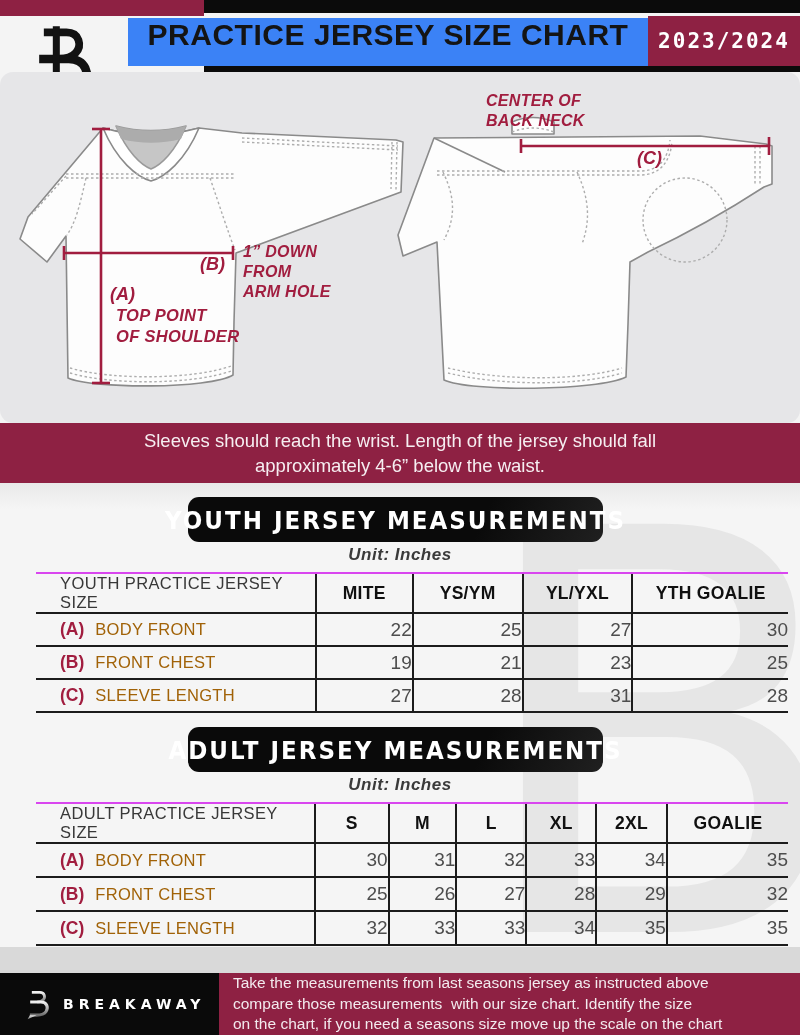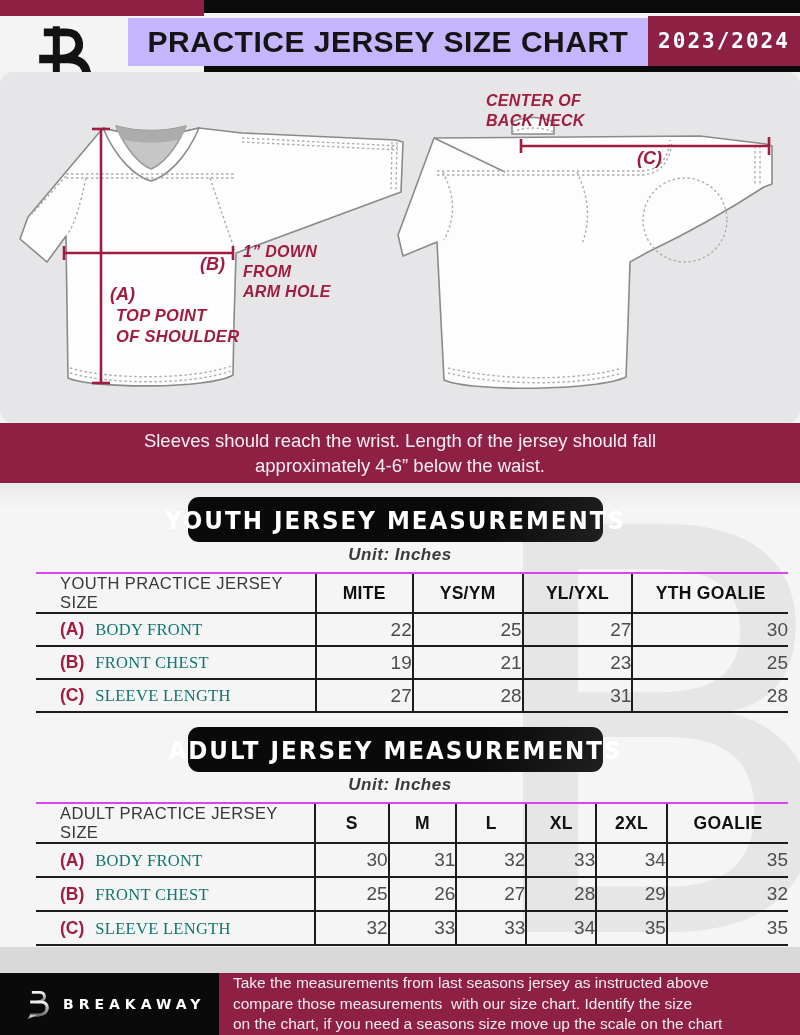--- a/index.html
+++ b/index.html
@@ -9,22 +9,22 @@
     background:#F4F4F4; overflow:hidden;
     font-family:"Liberation Sans", sans-serif;
   }
   .abs { position:absolute; }
 
   
   #hdr-maroon-strip { left:0; top:0; width:204px; height:16px; background:#8E2143; }
   #hdr-black-bar    { left:204px; top:0; width:596px; height:13px; background:#0B0B0B; }
   #hdr-underline    { left:204px; top:66px; width:596px; height:6px; background:#0B0B0B; }
   #title-band {
-    left:128px; top:18px; width:520px; height:48px; background:#c4b5fd;
-    display:flex; align-items:center; justify-content:center;
+    left:128px; top:18px; width:520px; height:48px; background:#3b82f6;
+    display:flex; align-items:flex-start; justify-content:center;
   }
   #title-band .t {
     font-size:30px; font-weight:700; letter-spacing:.5px; color:#141414; white-space:nowrap;
   }
   #season-badge {
     left:648px; top:16px; width:152px; height:50px; background:#8E2143;
     display:flex; align-items:center; justify-content:center;
   }
   #season-badge .t { color:#fff; font-weight:700; font-size:21px; letter-spacing:2px; font-family:"DejaVu Sans Mono", monospace; }
   #logo-top { left:22px; top:20px; }
@@ -64,21 +64,21 @@
 
   .sizetable { position:absolute; left:36px; width:752px; z-index:2;
     border-collapse:collapse; table-layout:fixed; }
   .sizetable td { border-top:2px solid #d946ef; border-bottom:2px solid #1C1C1C;
     border-left:2px solid #1C1C1C; height:33px; vertical-align:middle; }
   .sizetable td.first { border-left:none; padding-left:24px; }
   .sizetable tr.hrow td.first { font-size:16.5px; font-weight:500; color:#383838; letter-spacing:.4px; }
   .sizetable td.szh { text-align:center; font-weight:700; font-size:17.5px; color:#101010; letter-spacing:.3px; }
   .sizetable td.val { text-align:right; font-size:19px; color:#4D4D4D; }
   .sizetable .key { color:#A11D3F; font-weight:700; font-size:17.5px; margin-right:11px; }
-  .sizetable .rlabel { font-size:16.5px; color:#0f766e; letter-spacing:.3px;font-family:Liberation Serif, serif; }
+  .sizetable .rlabel { font-size:16.5px; color:#a16207; letter-spacing:.3px; }
   #youth-table { top:572px; }
   #adult-table { top:802px; }
   #youth-table td { height:33px; }
   #adult-table td { height:34px; }
 
   
   #footer-black {
     left:0; top:973px; width:219px; height:62px; background:#0A0A0A; z-index:3;
     display:flex; align-items:center; padding-left:24px; gap:11px;
   }

